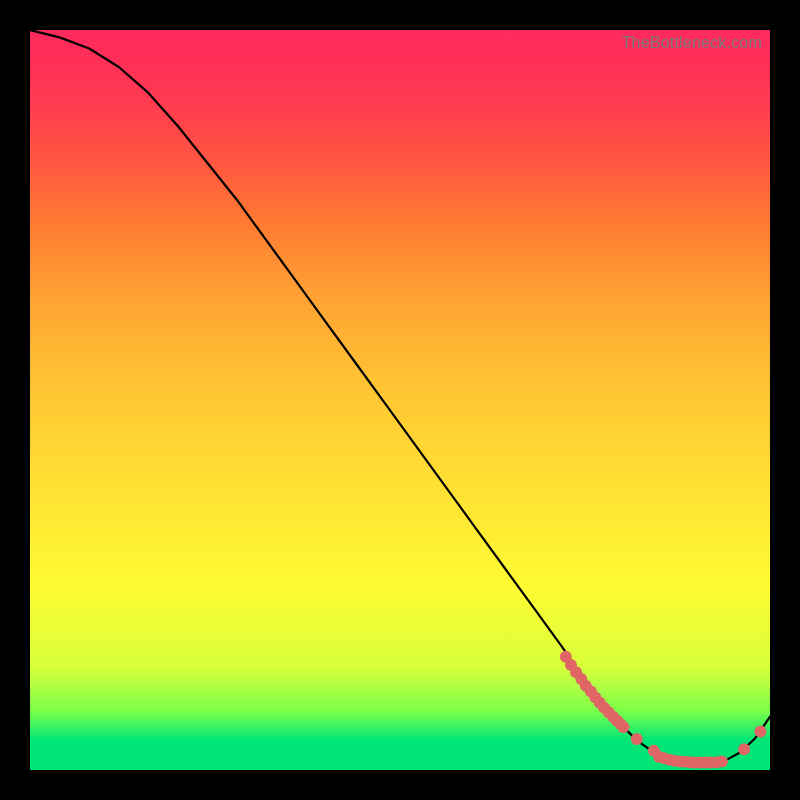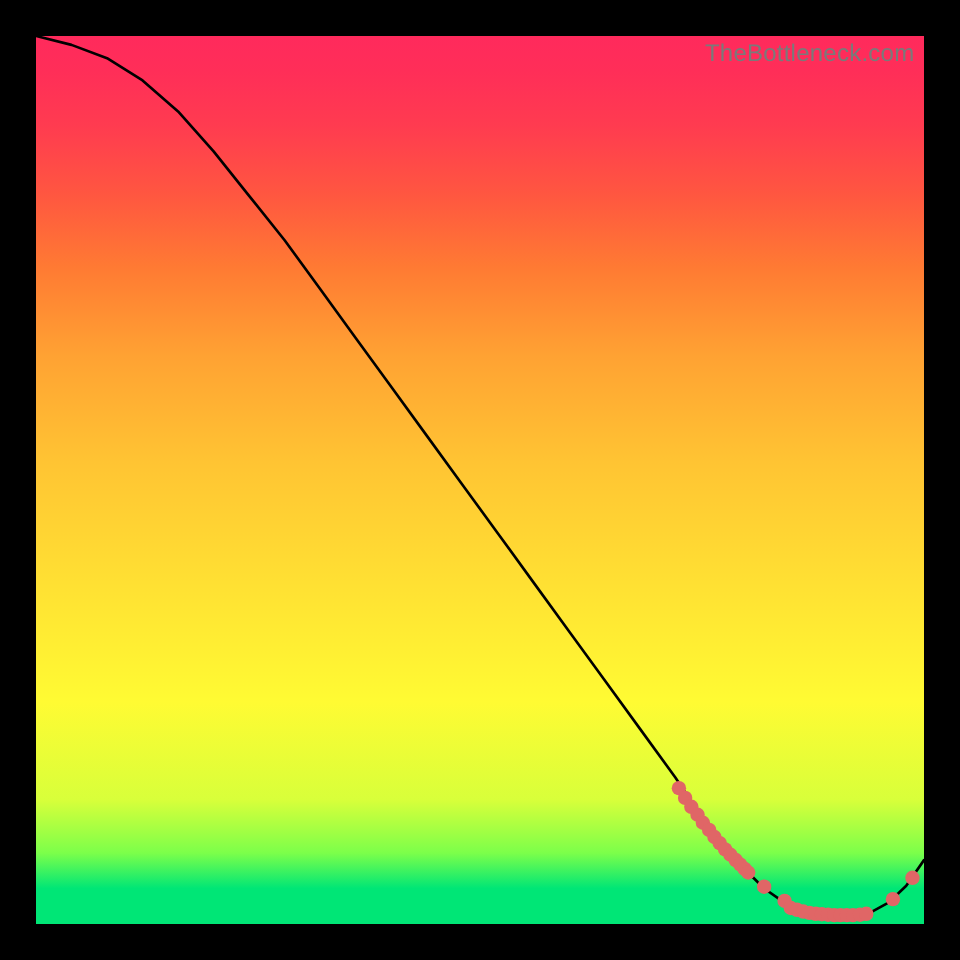--- a/index.html
+++ b/index.html
@@ -39,21 +39,21 @@
       #ff3b50 90%,
       #ff2e58 96%,
       #ff2a5c 100%
     );
   }
   .watermark {
     position: absolute;
     top: 4px;
     right: 8px;
     color: #7a7a7a;
-    font-size: 20px;
+    font-size: 16px;
     font-weight: 500;
     letter-spacing: 0.2px;
     user-select: none;
     pointer-events: none;
   }
   svg.curve {
     position: absolute;
     left: 0;
     top: 0;
     width: 740px;

